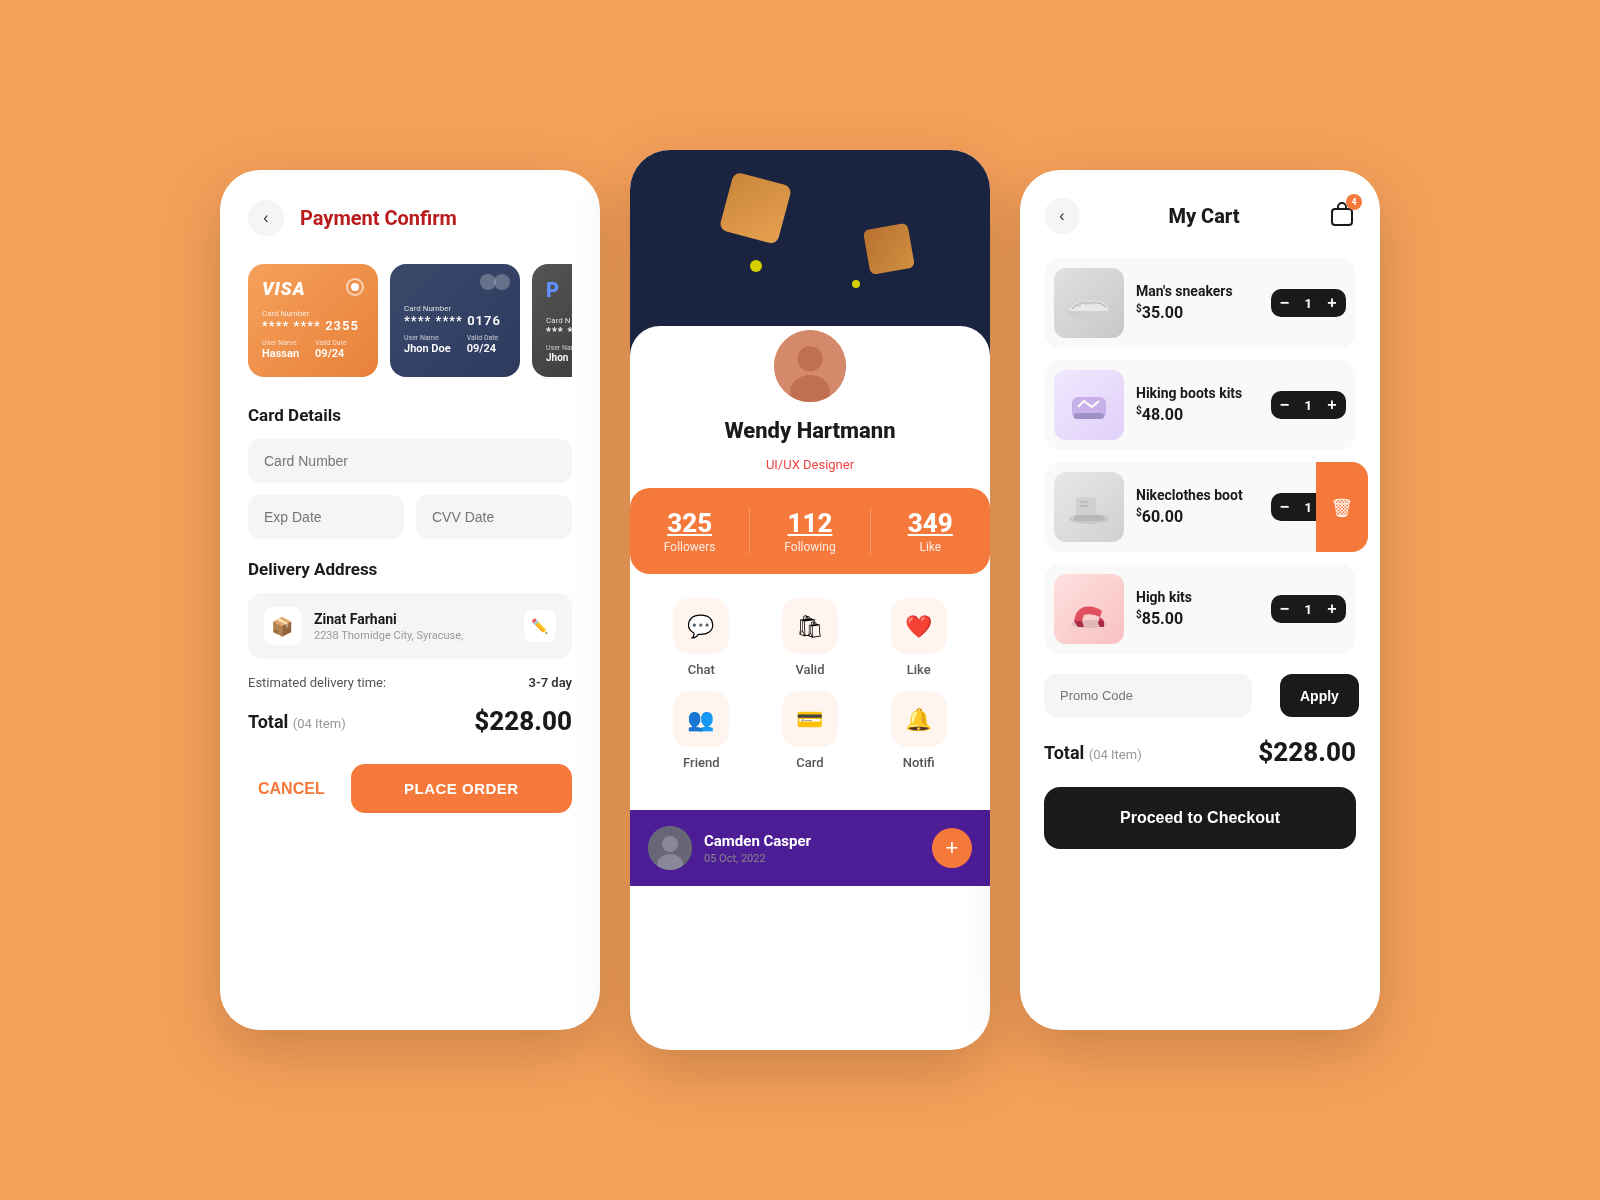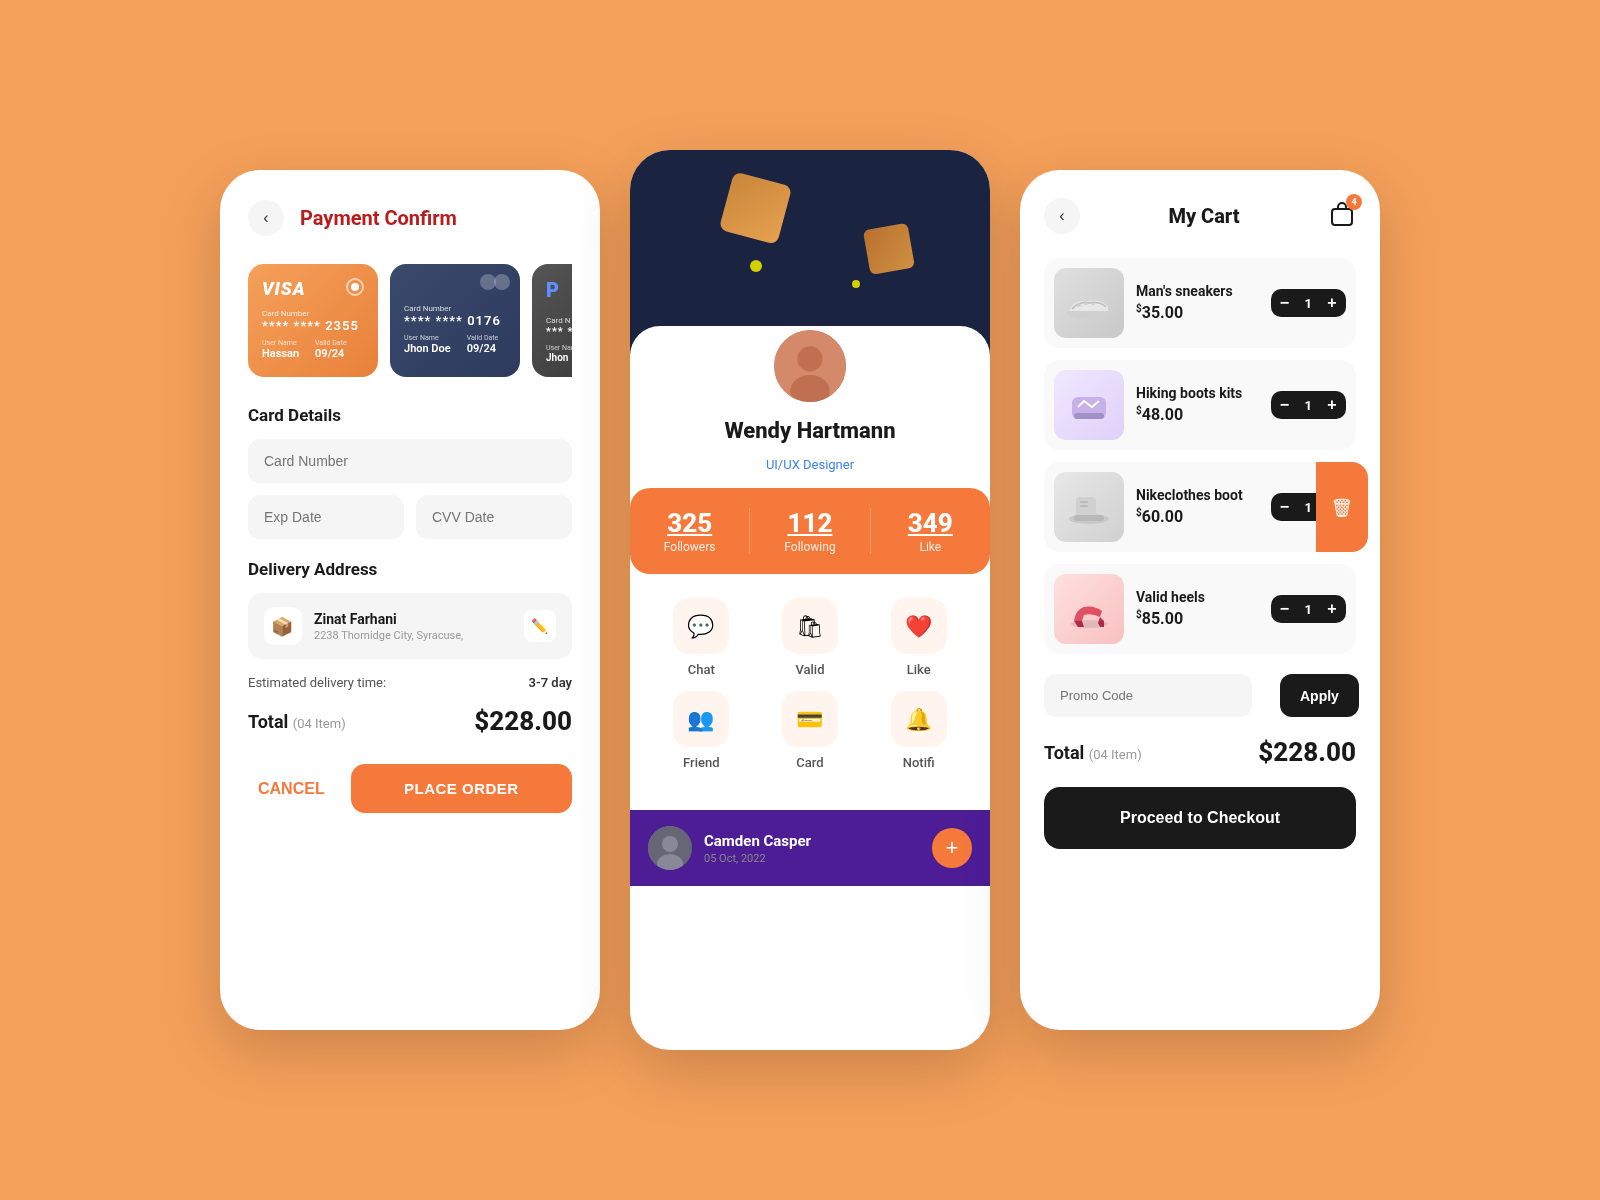--- a/index.html
+++ b/index.html
@@ -248,21 +248,21 @@
       font-size: 36px;
       overflow: hidden;
     }
     .profile-name {
       text-align: center;
       font-size: 22px; font-weight: 800; color: #1a1a1a;
       margin-bottom: 14px;
     }
     .profile-role {
       text-align: center;
-      font-size: 13px; color: #3b82f6;
+      font-size: 13px; color: #ef4444;
       margin-bottom: 0;
     }
     .stats-bar {
       background: #F5793A;
       border-radius: 20px;
       padding: 20px 0;
       display: flex;
       margin: 0 -24px;
     }
     .stat-item {
@@ -703,21 +703,21 @@
       <div class="cart-item">
         <div class="item-img heels">
           <svg width="50" height="40" viewBox="0 0 50 40">
             <path d="M10 32 Q12 20 20 18 Q30 16 38 22 L36 28 Q28 24 20 26 L18 32 Z" fill="#e05060"></path>
             <path d="M10 32 L14 38 L20 38 L18 32 Z" fill="#c03050"></path>
             <path d="M36 28 L40 32 L40 38 L36 38 L34 34 Z" fill="#c03050"></path>
             <ellipse cx="25" cy="35" rx="18" ry="4" fill="rgba(0,0,0,0.1)"></ellipse>
           </svg>
         </div>
         <div class="item-details">
-          <div class="item-name">Valid heels</div>
+          <div class="item-name">High kits</div>
           <div class="item-price"><sup>$</sup>85.00</div>
         </div>
         <div class="qty-control">
           <button class="qty-btn">−</button>
           <span class="qty-value">1</span>
           <button class="qty-btn">+</button>
         </div>
       </div>
     </div>
 

